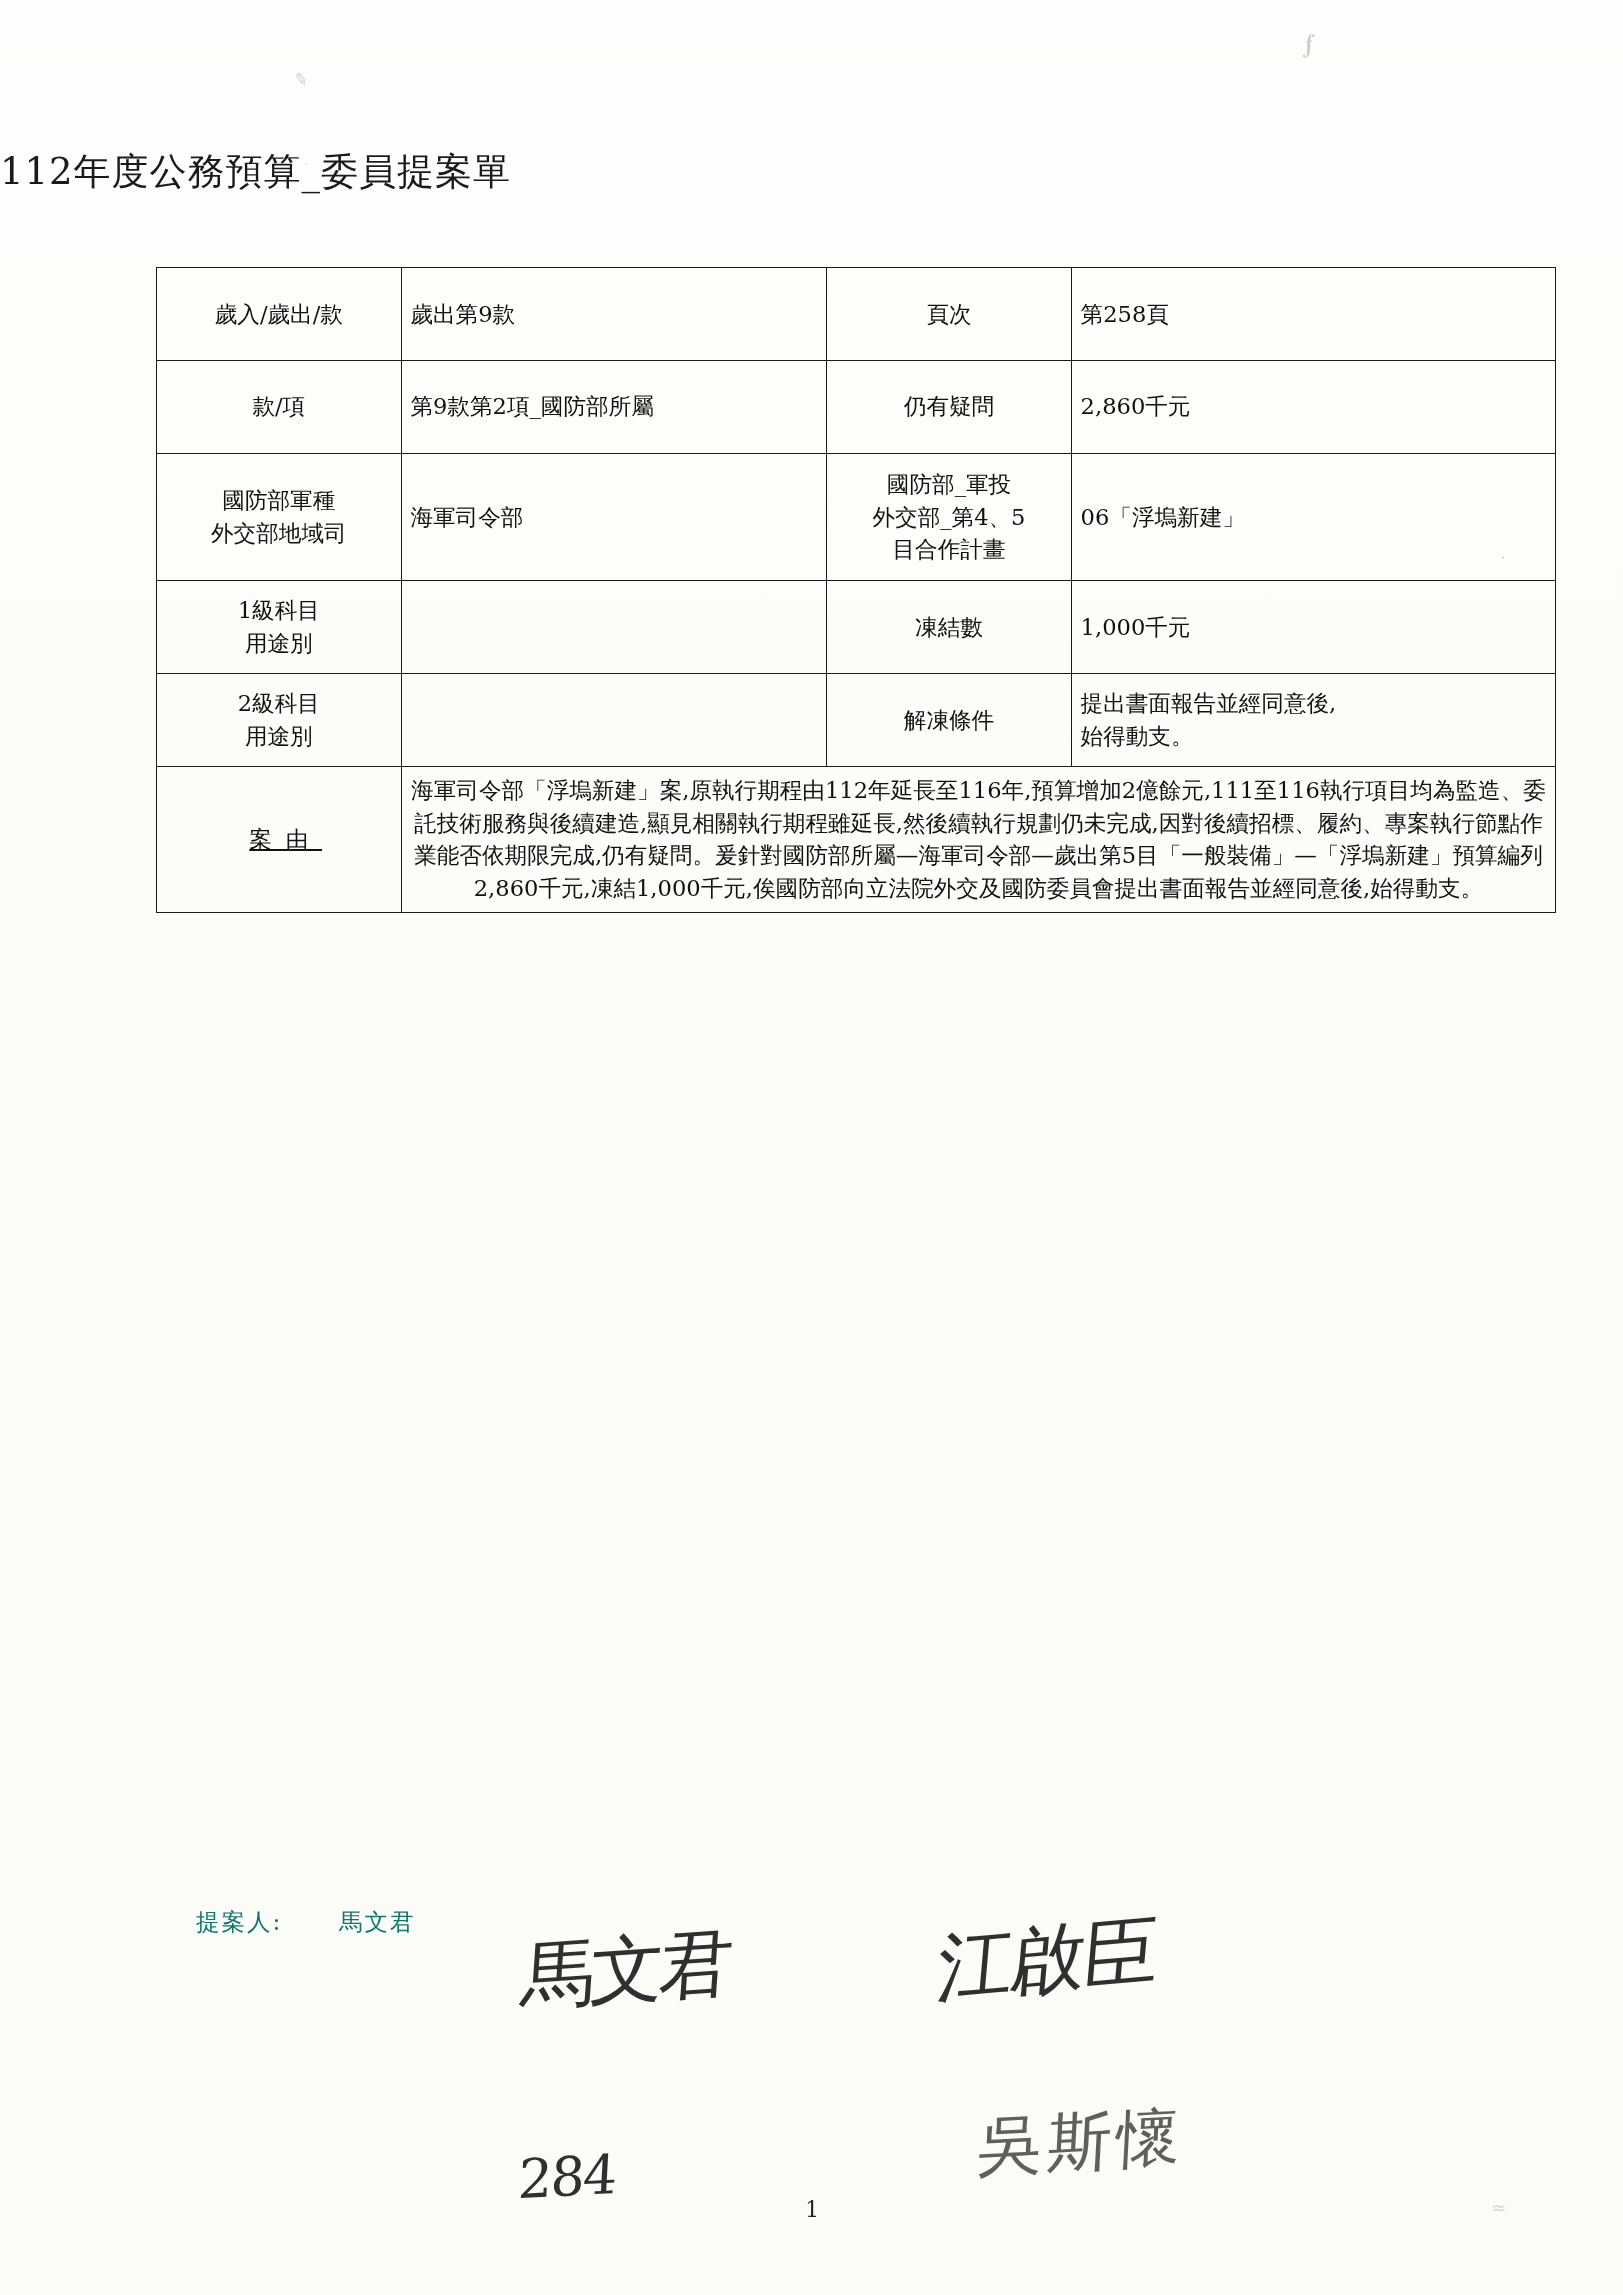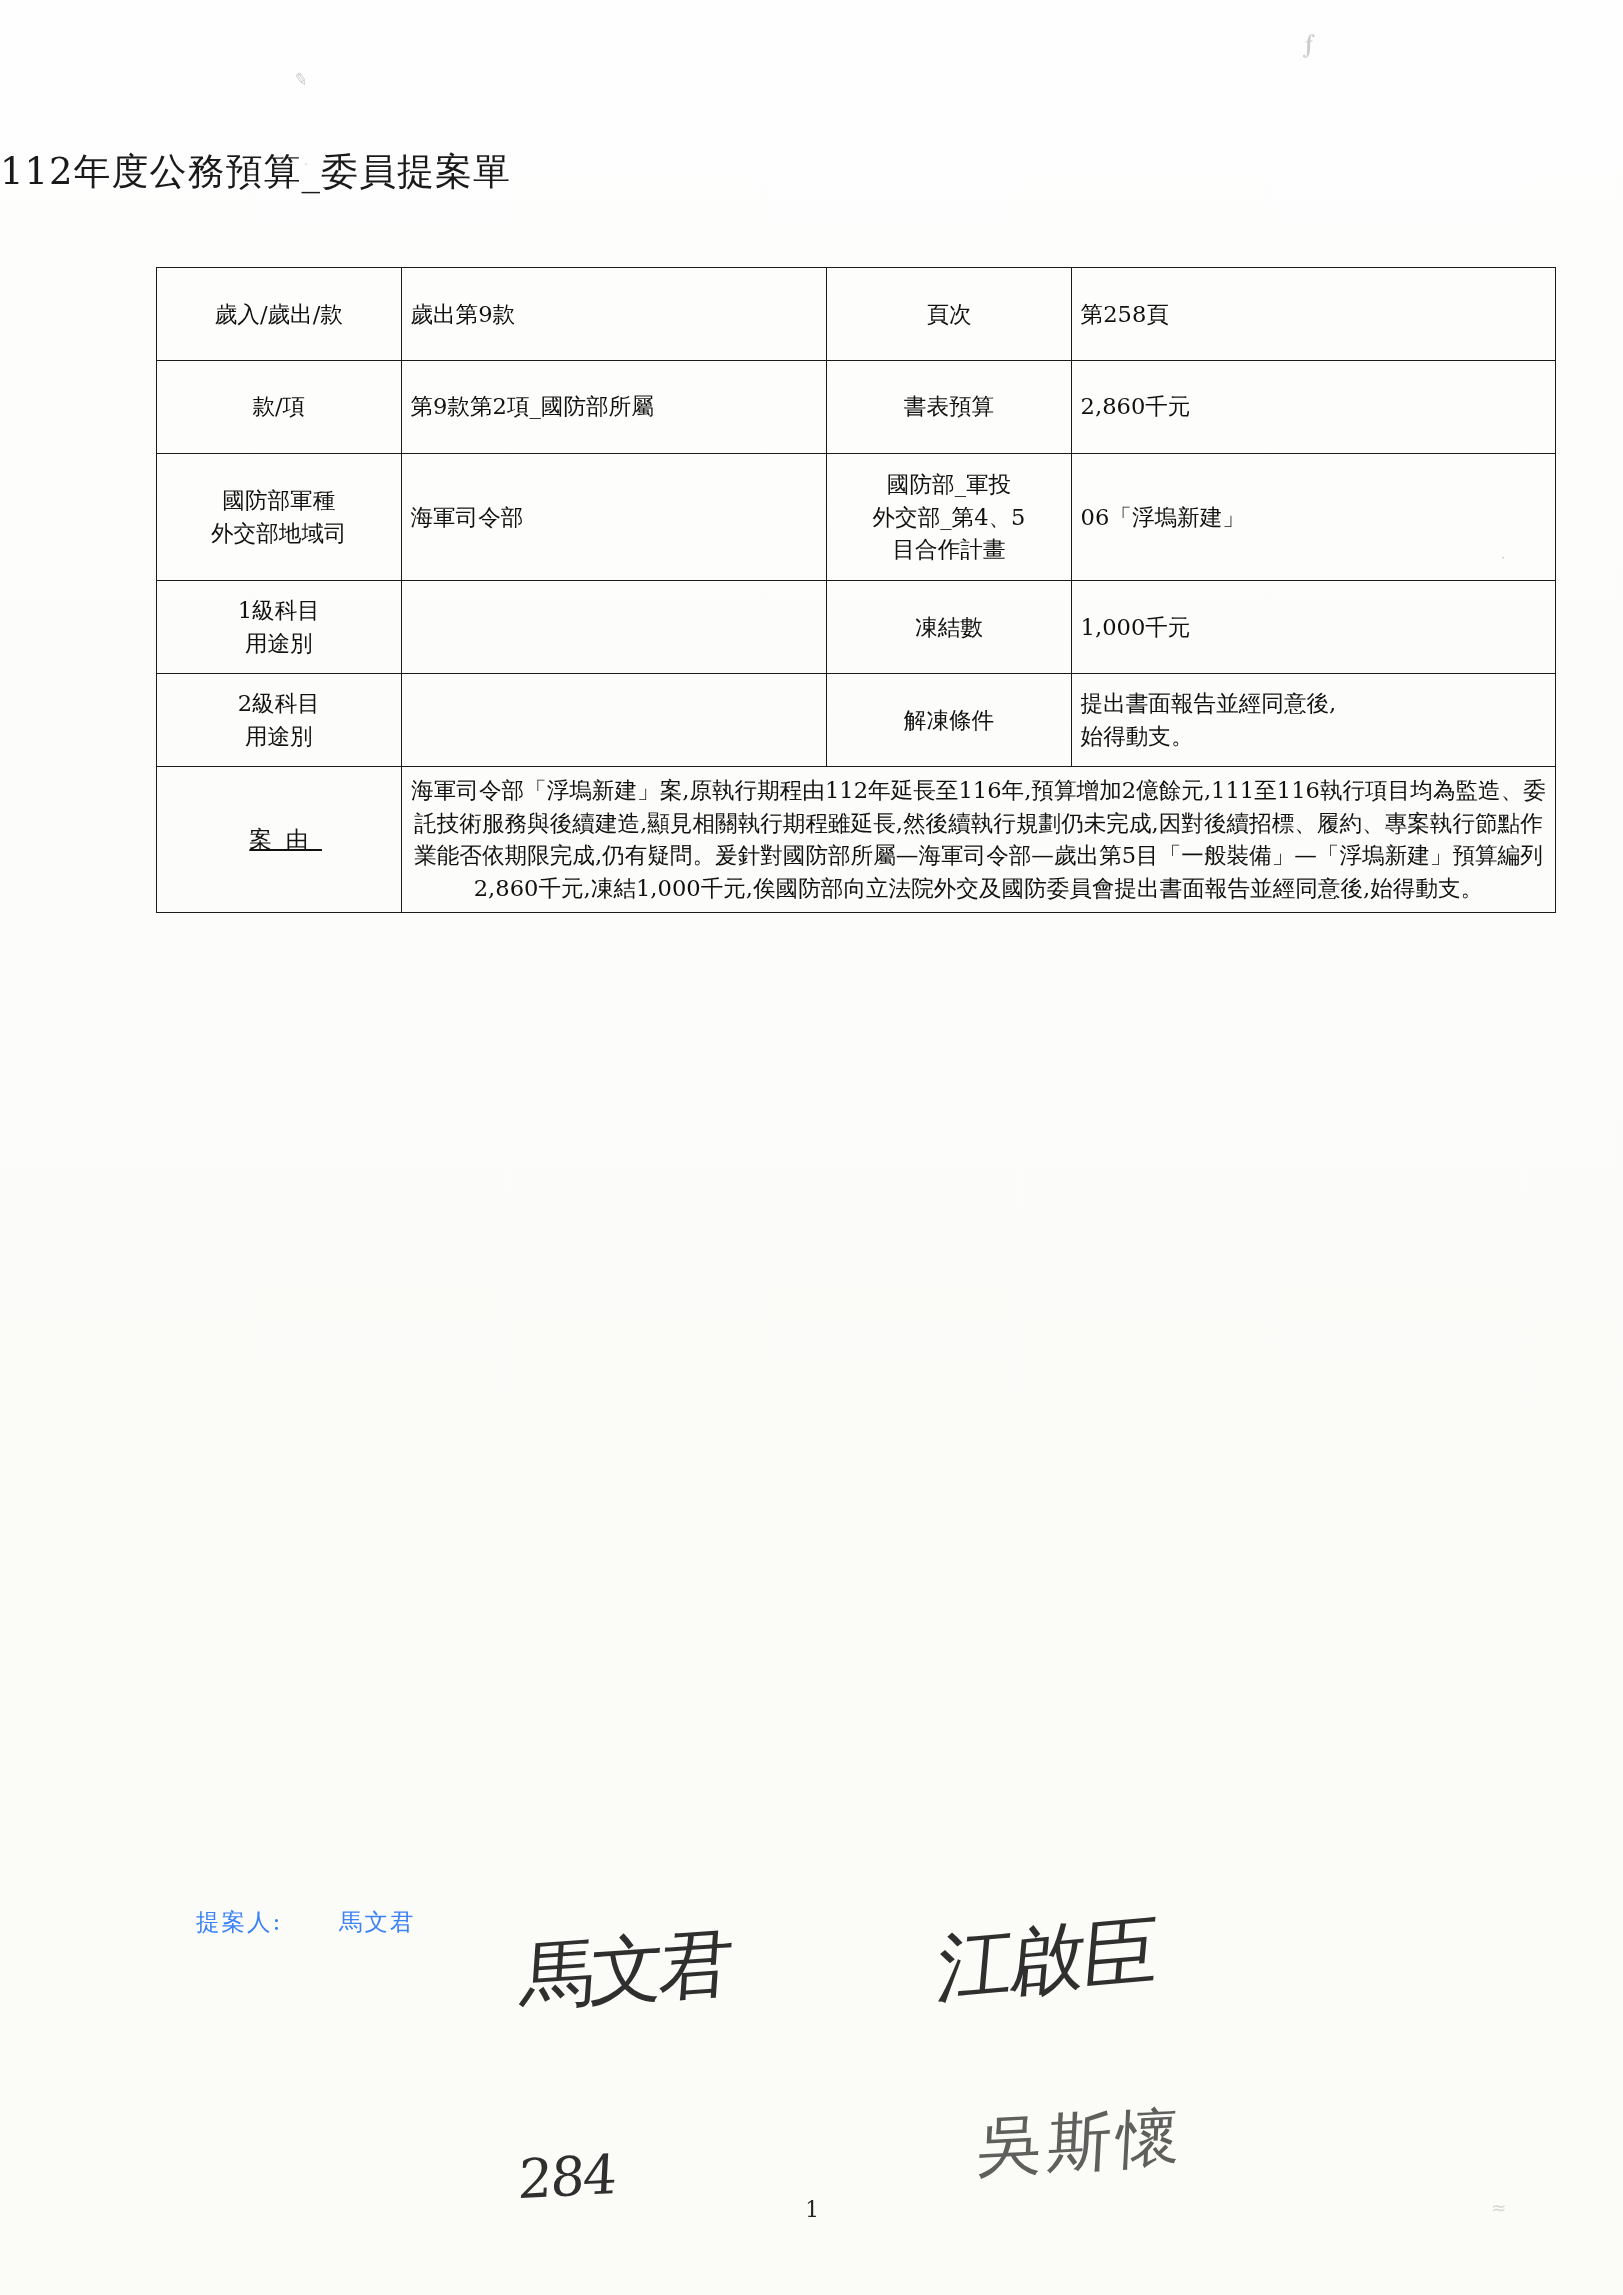--- a/index.html
+++ b/index.html
@@ -96,21 +96,21 @@
     line-height: 2.45;
     font-size: 22.6px;
   }
 
   .proposer-row {
     position: absolute;
     left: 196px;
     top: 1906px;
     font-size: 23.5px;
     font-family: "DejaVu Serif", serif;
-    color: #3b82f6;
+    color: #0f766e;
   }
   .proposer-label { letter-spacing: 2px; }
   .proposer-name {
     margin-left: 49px;
     letter-spacing: 2px;
   }
 
   .page-number {
     position: absolute;
     left: 0;
@@ -191,21 +191,21 @@
     <tbody>
       <tr class="r-tall">
         <td class="lbl">歲入/歲出/款</td>
         <td class="val">歲出第9款</td>
         <td class="lbl2">頁次</td>
         <td class="val2">第258頁</td>
       </tr>
       <tr class="r-tall">
         <td class="lbl">款/項</td>
         <td class="val">第9款第2項_國防部所屬</td>
-        <td class="lbl2">書表預算</td>
+        <td class="lbl2">仍有疑問</td>
         <td class="val2">2,860千元</td>
       </tr>
       <tr class="r-xtall">
         <td class="lbl multiline">國防部軍種
 外交部地域司</td>
         <td class="val">海軍司令部</td>
         <td class="lbl2 multiline">國防部_軍投
 外交部_第4、5
 目合作計畫</td>
         <td class="val2">06「浮塢新建」</td>

